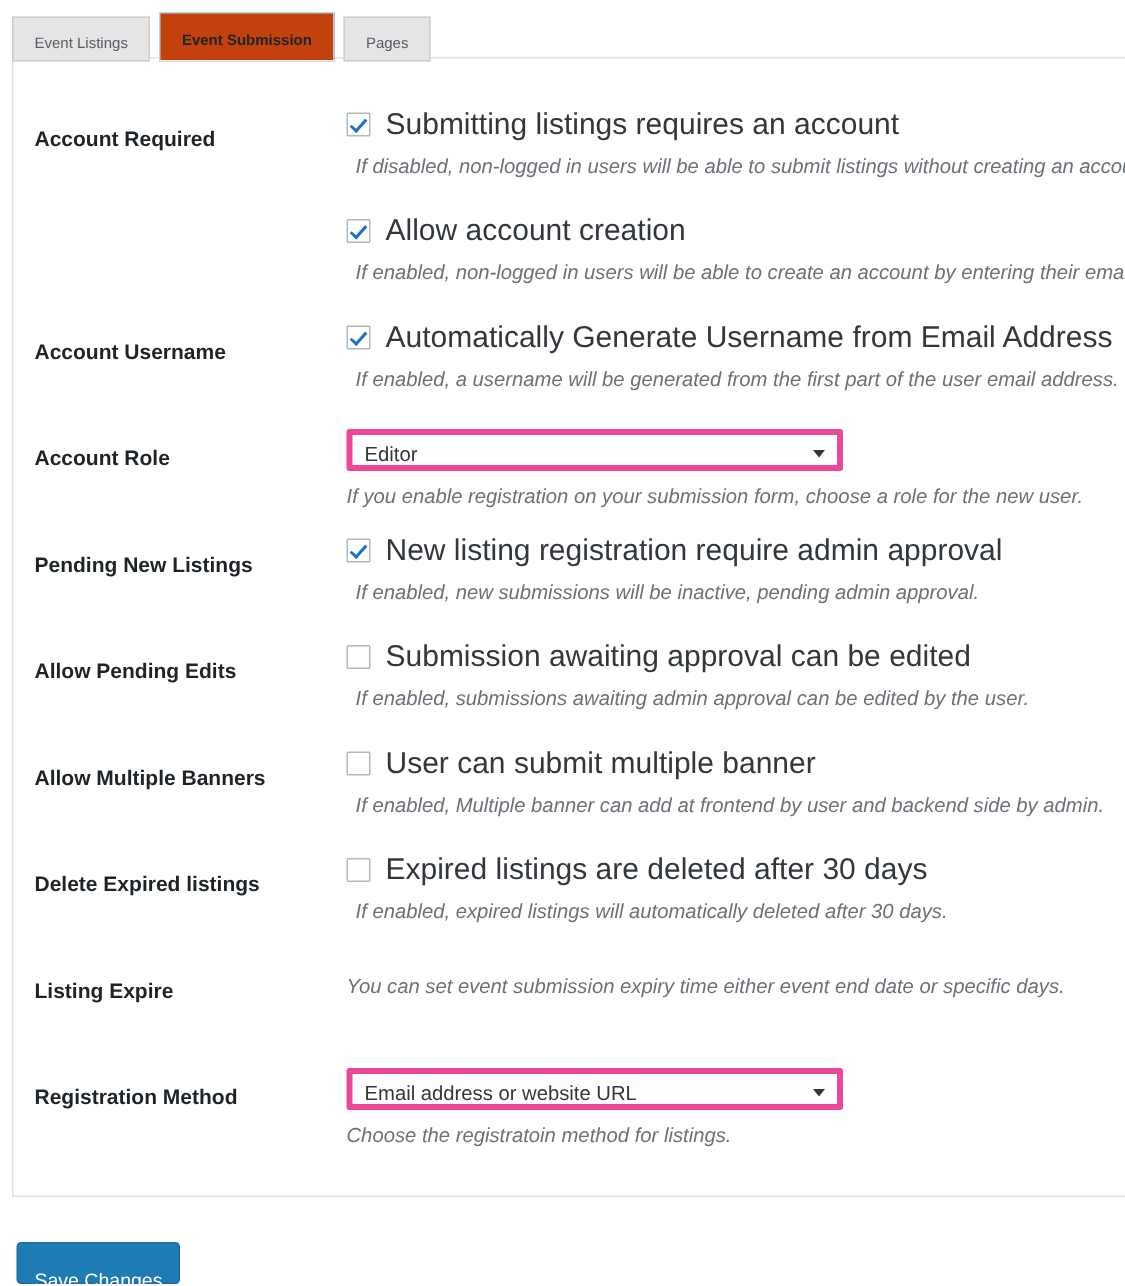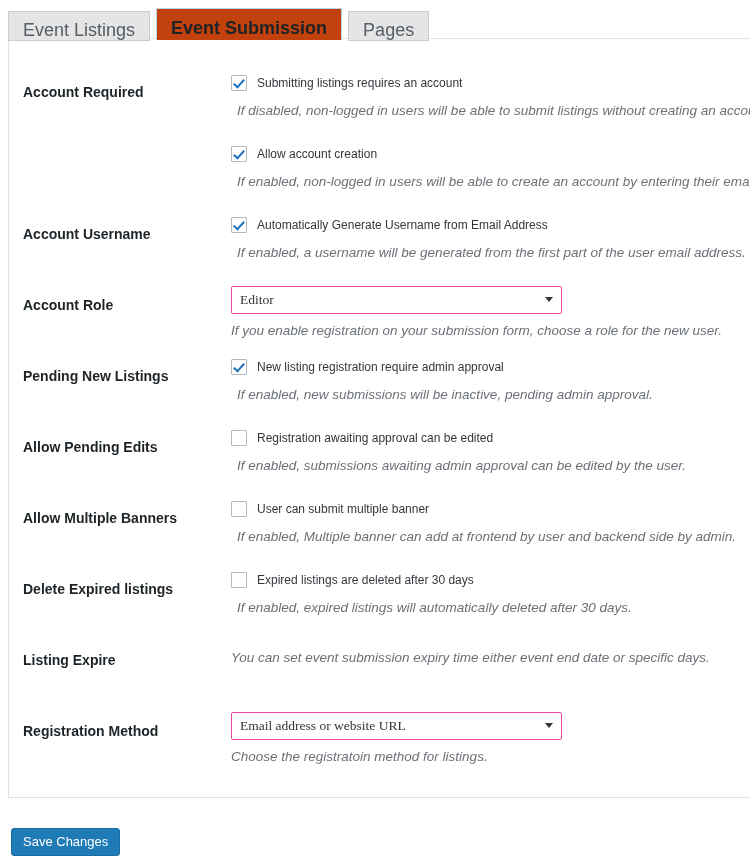--- a/index.html
+++ b/index.html
@@ -31,21 +31,21 @@
     height: 36px;
     display: flex;
     align-items: flex-end;
     z-index: 5;
   }
   .tab {
     height: 30px;
     line-height: 30px;
     padding: 3px 14px;
     margin-right: 6px;
-    font-size: 18px;
+    font-size: 10px;
     color: #555d66;
     background: #e5e5e5;
     border: 1px solid #cccccc;
     border-bottom: 1px solid #cccccc;
     box-sizing: border-box;
     white-space: nowrap;
     cursor: pointer;
   }
   .tab.active {
     background: #c2410c;
@@ -125,37 +125,36 @@
     position: absolute;
     left: 4px;
     top: 1px;
     width: 4px;
     height: 9px;
     border: solid #1e73be;
     border-width: 0 2px 2px 0;
     transform: rotate(42deg);
   }
   .cb-text {
-    font-size: 12px;
+    font-size: 20px;
     color: #32373c;
     line-height: 18px;
     cursor: pointer;
   }
 
   
   .select {
     position: relative;
     width: 331px;
     height: 28px;
     background: #ffffff;
-    border: 1px solid #ec4899;
+    border: 4px solid #ec4899;
     box-sizing: border-box;
     border-radius: 2px;
     cursor: pointer;
-    font-family: Liberation Serif, serif;
   }
   .select-value {
     position: absolute;
     left: 8px;
     top: 0;
     right: 26px;
     height: 26px;
     line-height: 26px;
     font-size: 13.5px;
     color: #32373c;
@@ -186,21 +185,21 @@
     margin-top: 9px;
     margin-left: 6px;
   }
 
   
   .save-btn {
     position: absolute;
     left: 11px;
     top: 828px;
     height: 28px;
-    padding: 0 11px;
+    padding: 12px 11px;
     line-height: 26px;
     font-size: 13px;
     font-family: "Liberation Sans", sans-serif;
     color: #ffffff;
     background: #1f7bb6;
     border: 1px solid #1b6ca0;
     border-radius: 3px;
     box-sizing: border-box;
     cursor: pointer;
   }
@@ -265,21 +264,21 @@
               <span class="cb-text">New listing registration require admin approval</span>
             </div>
             <div class="desc indent">If enabled, new submissions will be inactive, pending admin approval.</div>
           </div>
         </div>
         <div class="row">
           <div class="row-label">Allow Pending Edits</div>
           <div class="row-field">
             <div class="cb-line">
               <span class="checkbox"></span>
-              <span class="cb-text">Registration awaiting approval can be edited</span>
+              <span class="cb-text">Submission awaiting approval can be edited</span>
             </div>
             <div class="desc indent">If enabled, submissions awaiting admin approval can be edited by the user.</div>
           </div>
         </div>
         <div class="row">
           <div class="row-label">Allow Multiple Banners</div>
           <div class="row-field">
             <div class="cb-line">
               <span class="checkbox"></span>
               <span class="cb-text">User can submit multiple banner</span>

